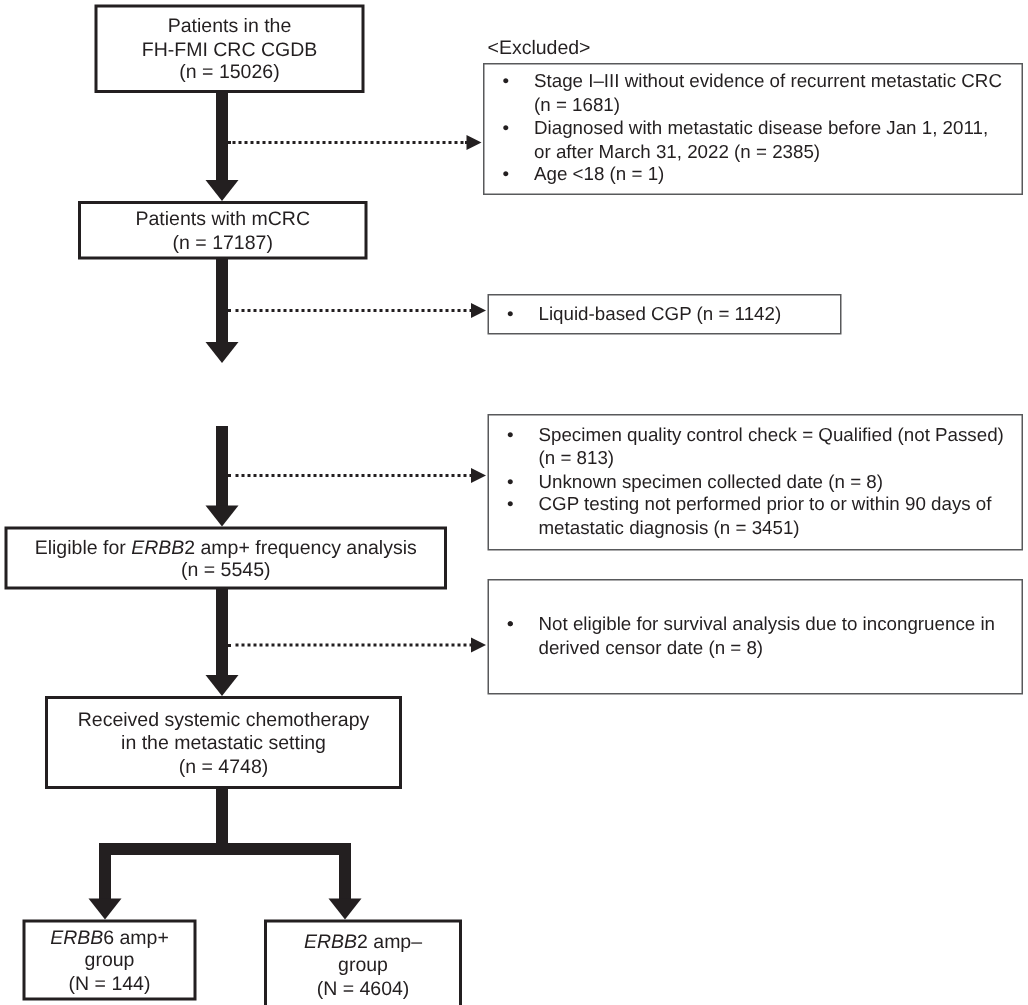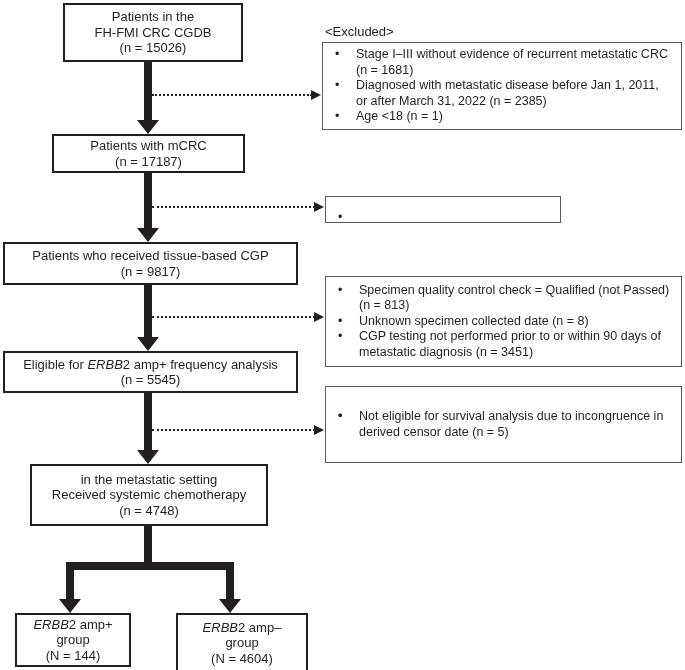--- a/index.html
+++ b/index.html
@@ -49,38 +49,34 @@
     <div class="bl">Patients in the</div>
     <div class="bl">FH-FMI CRC CGDB</div>
     <div class="bl">(n = 15026)</div>
   </div>
 
   <div class="fbox" style="left:52px;top:134px;width:193px;height:39px">
     <div class="bl">Patients with mCRC</div>
     <div class="bl">(n = 17187)</div>
   </div>
 
-  <div class="fbox" style="left:3px;top:242px;width:295px;height:43px">
-    <div class="bl">Patients who received tissue-based CGP</div>
-    <div class="bl">(n = 9817)</div>
-  </div>
 
   <div class="fbox" style="left:3px;top:351px;width:295px;height:42px">
     <div class="bl"><span>Eligible for </span><i>ERBB</i><span>2 amp+ frequency analysis</span></div>
     <div class="bl">(n = 5545)</div>
   </div>
 
   <div class="fbox" style="left:30px;top:464px;width:238px;height:62px">
+    <div class="bl">Received systemic chemotherapy</div>
     <div class="bl">in the metastatic setting</div>
-    <div class="bl">Received systemic chemotherapy</div>
     <div class="bl">(n = 4748)</div>
   </div>
 
   <div class="fbox" style="left:15px;top:613px;width:116px;height:54px;border-width:2px">
-    <div class="bl"><i>ERBB</i><span>2 amp+</span></div>
+    <div class="bl"><i>ERBB</i><span>6 amp+</span></div>
     <div class="bl">group</div>
     <div class="bl">(N = 144)</div>
   </div>
 
   <div class="fbox" style="left:176px;top:613px;width:132px;height:60px;border-width:2px">
     <div class="bl"><i>ERBB</i><span>2 amp–</span></div>
     <div class="bl">group</div>
     <div class="bl">(N = 4604)</div>
   </div>
 
@@ -89,36 +85,36 @@
   <div class="sbox" style="left:322px;top:42px;width:360px;height:88px">
     <ul>
       <li><span class="bullet">•</span><span>Stage I–III without evidence of recurrent metastatic CRC (n = 1681)</span></li>
       <li><span class="bullet">•</span><span>Diagnosed with metastatic disease before Jan 1, 2011, or after March 31, 2022 (n = 2385)</span></li>
       <li><span class="bullet">•</span><span>Age &lt;18 (n = 1)</span></li>
     </ul>
   </div>
 
   <div class="sbox" style="left:325px;top:196px;width:236px;height:27px">
     <ul>
-      <li><span class="bullet">•</span></li>
+      <li><span class="bullet">•</span><span>Liquid-based CGP (n = 1142)</span></li>
     </ul>
   </div>
 
   <div class="sbox" style="left:325px;top:276px;width:357px;height:91px">
     <ul>
       <li><span class="bullet">•</span><span>Specimen quality control check = Qualified (not Passed) (n = 813)</span></li>
       <li><span class="bullet">•</span><span>Unknown specimen collected date (n = 8)</span></li>
       <li><span class="bullet">•</span><span>CGP testing not performed prior to or within 90 days of metastatic diagnosis (n = 3451)</span></li>
     </ul>
   </div>
 
   <div class="sbox" style="left:325px;top:386px;width:357px;height:77px">
     <ul>
       <li><span class="bullet">•</span></li>
-      <li><span class="bullet">•</span><span>Not eligible for survival analysis due to incongruence in derived censor date (n = 5)</span></li>
+      <li><span class="bullet">•</span><span>Not eligible for survival analysis due to incongruence in derived censor date (n = 8)</span></li>
     </ul>
   </div>
 
   <div class="stem" style="left:144px;top:61px;height:60px"></div>
   <div class="ahead" style="left:137px;top:120px"></div>
 
   <div class="stem" style="left:144px;top:172px;height:57px"></div>
   <div class="ahead" style="left:137px;top:228px"></div>
 
   <div class="stem" style="left:144px;top:284px;height:54px"></div>

